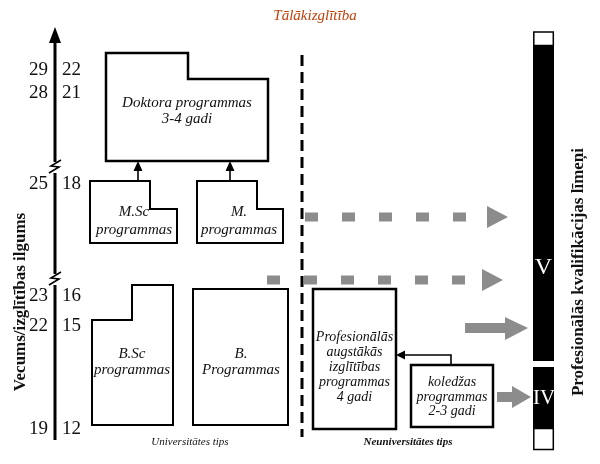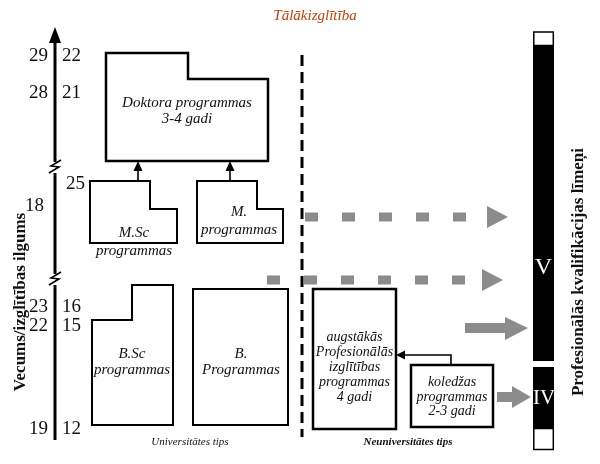--- a/index.html
+++ b/index.html
@@ -65,71 +65,71 @@
     <polygon points="512,386 512,408 531,397" fill="#8c8c8c"></polygon>
 
     <rect x="533" y="45" width="21" height="316" fill="#000000"></rect>
     <rect x="533" y="367" width="21" height="61" fill="#000000"></rect>
     <rect x="533.8" y="32" width="19.5" height="13.5" fill="#ffffff" stroke="#000000" stroke-width="1.5"></rect>
     <rect x="533.8" y="428.5" width="19.5" height="21" fill="#ffffff" stroke="#000000" stroke-width="1.5"></rect>
   </svg>
 
   <div class="title txt">Tālākizglītība</div>
 
-  <div class="tick-row" style="top:44px;">
+  <div class="tick-row" style="top:58px;">
     <span class="tick-age">29</span>
     <span class="tick-years">22</span>
   </div>
   <div class="tick-row" style="top:81px;">
     <span class="tick-age">28</span>
     <span class="tick-years">21</span>
   </div>
-  <div class="tick-row" style="top:172px;flex-direction:column;">
+  <div class="tick-row" style="top:172px;">
     <span class="tick-age">25</span>
     <span class="tick-years">18</span>
   </div>
-  <div class="tick-row" style="top:295px;">
+  <div class="tick-row" style="top:284px;">
     <span class="tick-age">23</span>
     <span class="tick-years">16</span>
   </div>
   <div class="tick-row" style="top:314px;">
     <span class="tick-age">22</span>
     <span class="tick-years">15</span>
   </div>
   <div class="tick-row" style="top:417px;">
     <span class="tick-age">19</span>
     <span class="tick-years">12</span>
   </div>
 
   <div class="rot-label" style="left:20px;top:302px;">Vecums/izglītības ilgums</div>
   <div class="rot-label" style="left:578px;top:272px;">Profesionālās kvalifikācijas līmeņi</div>
 
   <div class="boxtxt" style="left:107px;top:94px;width:160px;line-height:16px;">
     <div>Doktora programmas</div>
     <div>3-4 gadi</div>
   </div>
-  <div class="boxtxt" style="left:88px;top:202px;width:92px;line-height:18px;margin-top:21px;">
+  <div class="boxtxt" style="left:88px;top:202px;width:92px;line-height:18px;">
     <div>M.Sc</div>
     <div>programmas</div>
   </div>
   <div class="boxtxt" style="left:193px;top:202px;width:92px;line-height:18px;">
     <div>M.</div>
     <div>programmas</div>
   </div>
   <div class="boxtxt" style="left:86px;top:345px;width:92px;line-height:16px;">
     <div>B.Sc</div>
     <div>programmas</div>
   </div>
   <div class="boxtxt" style="left:195px;top:345px;width:92px;line-height:16px;">
     <div>B.</div>
     <div>Programmas</div>
   </div>
   <div class="boxtxt" style="left:314px;top:329px;width:81px;font-size:14px;line-height:15px;">
+    <div>Profesionālās</div>
     <div>augstākās</div>
-    <div>Profesionālās</div>
     <div>izglītības</div>
     <div>programmas</div>
     <div style="">4 gadi</div>
   </div>
   <div class="boxtxt" style="left:412px;top:375px;width:80px;font-size:14px;line-height:14.5px;">
     <div>koledžas</div>
     <div>programmas</div>
     <div>2-3  gadi</div>
   </div>
 

